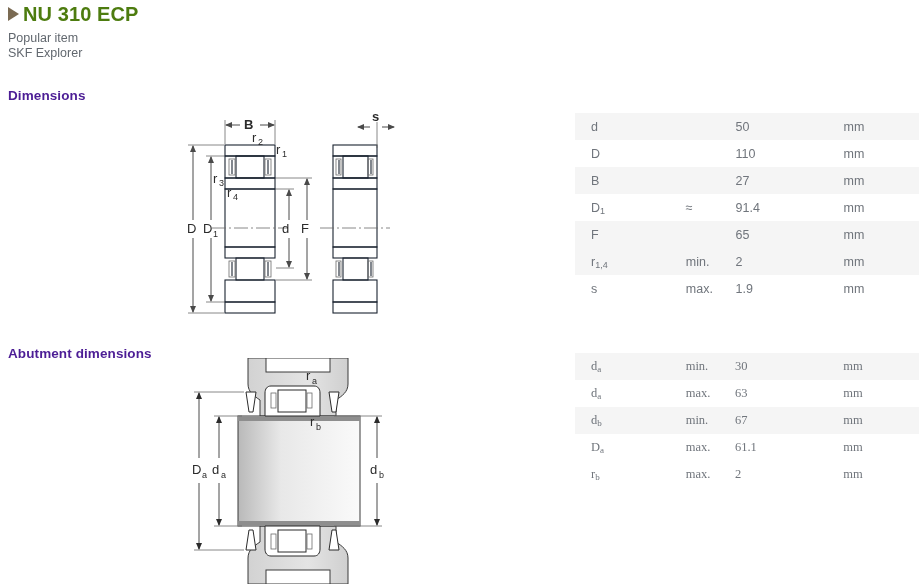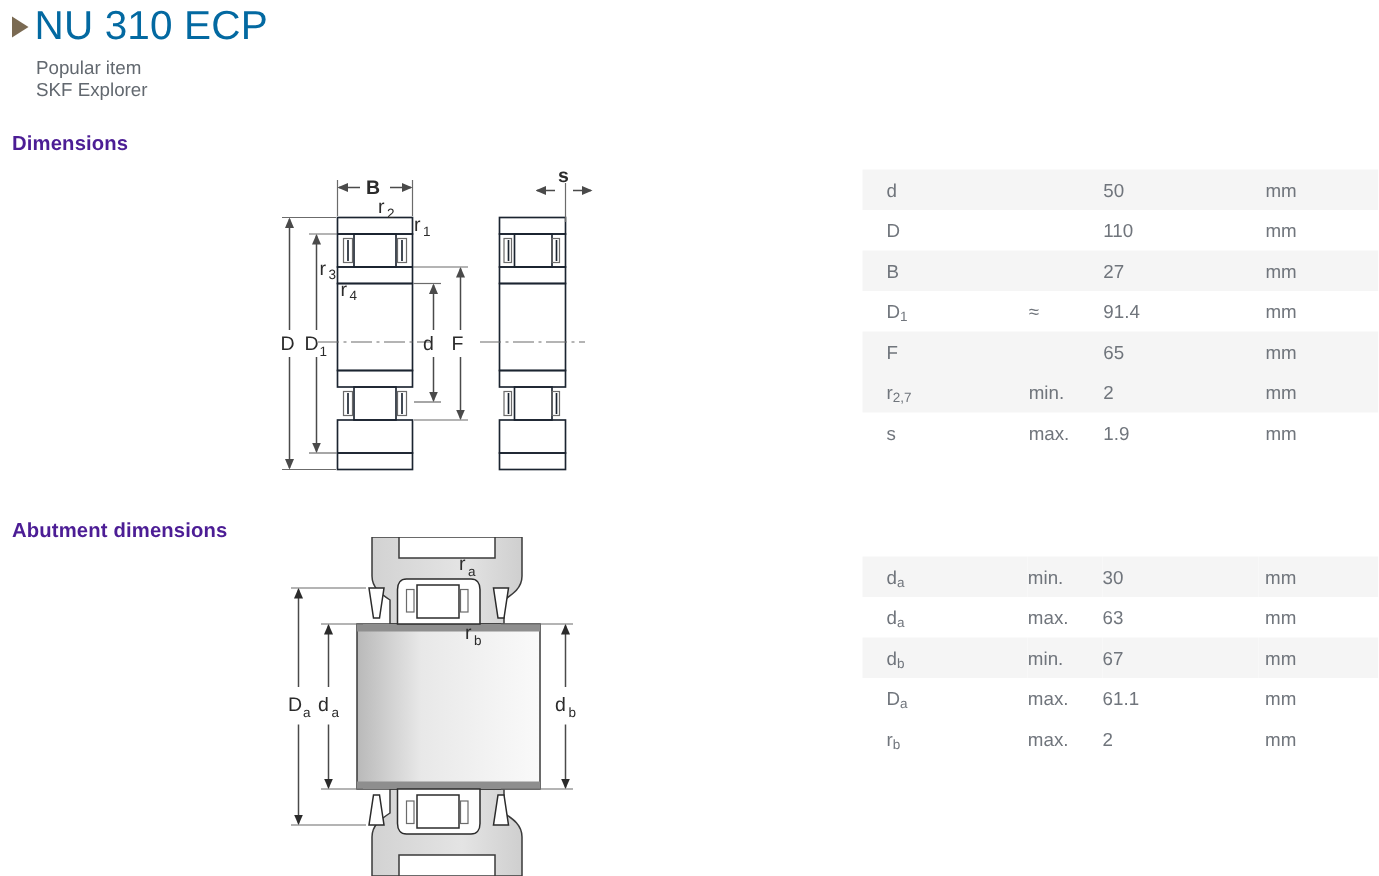--- a/index.html
+++ b/index.html
@@ -23,31 +23,30 @@
     align-items: center;
     gap: 4px;
   }
   #title-marker {
     width: 0; height: 0;
     border-left: 11px solid #7a6a52;
     border-top: 7px solid transparent;
     border-bottom: 7px solid transparent;
   }
   #title-text {
-    font-size: 27px;
-    font-weight: normal;
-    color: #0369a1;
+    font-size: 20px;
+    font-weight: bold;
+    color: #4d7c0f;
     letter-spacing: 0.1px;
     line-height: 1;
   }
   .subtitle {
     font-size: 12.5px;
     color: #62686f;
     line-height: 15px;
-    margin-left: 16px;
   }
   #subtitle-block { margin-top: 7px; }
 
   .section-heading {
     position: absolute;
     font-size: 13.5px;
     font-weight: bold;
     color: #4c1d95;
     letter-spacing: 0.1px;
   }
@@ -56,21 +55,21 @@
 
   
   .spec-table {
     position: absolute;
     left: 575px;
     width: 344px;
     border-collapse: collapse;
     font-size: 12.5px;
   }
   #table-dimensions { top: 113px; }
-  #table-abutment   { top: 371px; }
+  #table-abutment   { top: 353px; font-family: Liberation Serif, serif; }
 
   .spec-table tr { height: 27px; }
   .spec-table tr.band { background: #f5f5f5; }
   .spec-table td {
     padding: 0;
     color: #70757c;
     font-size: 12.5px;
     vertical-align: middle;
     white-space: nowrap;
   }
@@ -393,21 +392,21 @@
         <td class="col-val">91.4</td>
         <td class="col-unit">mm</td>
       </tr>
       <tr class="band">
         <td class="col-sym">F</td>
         <td class="col-qual"></td>
         <td class="col-val">65</td>
         <td class="col-unit">mm</td>
       </tr>
       <tr class="band">
-        <td class="col-sym">r<sub>2,7</sub></td>
+        <td class="col-sym">r<sub>1,4</sub></td>
         <td class="col-qual">min.</td>
         <td class="col-val">2</td>
         <td class="col-unit">mm</td>
       </tr>
       <tr>
         <td class="col-sym">s</td>
         <td class="col-qual">max.</td>
         <td class="col-val">1.9</td>
         <td class="col-unit">mm</td>
       </tr>

